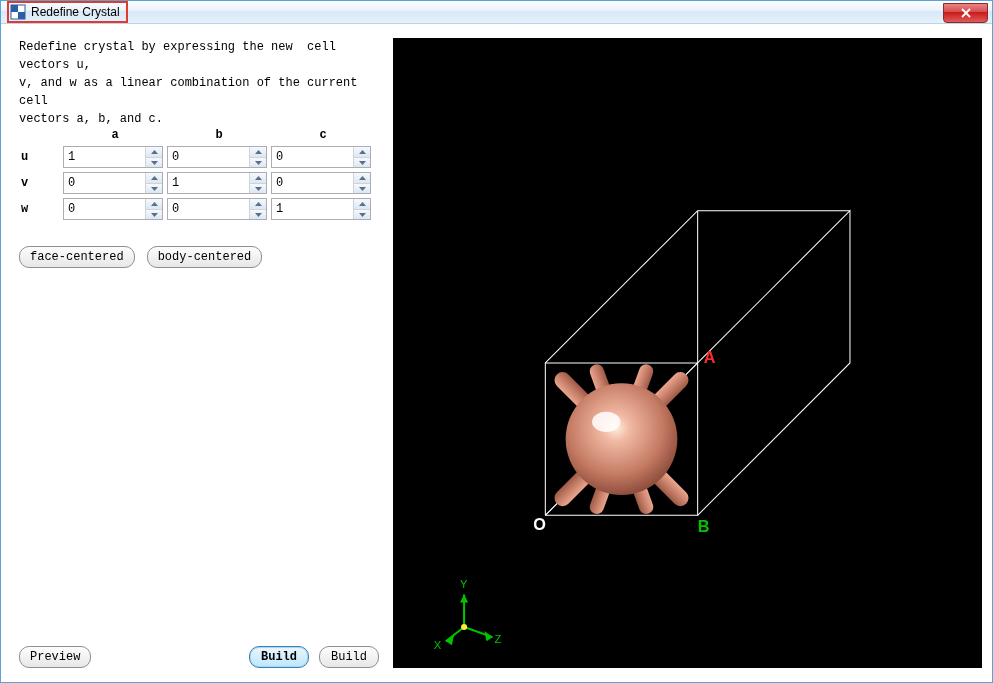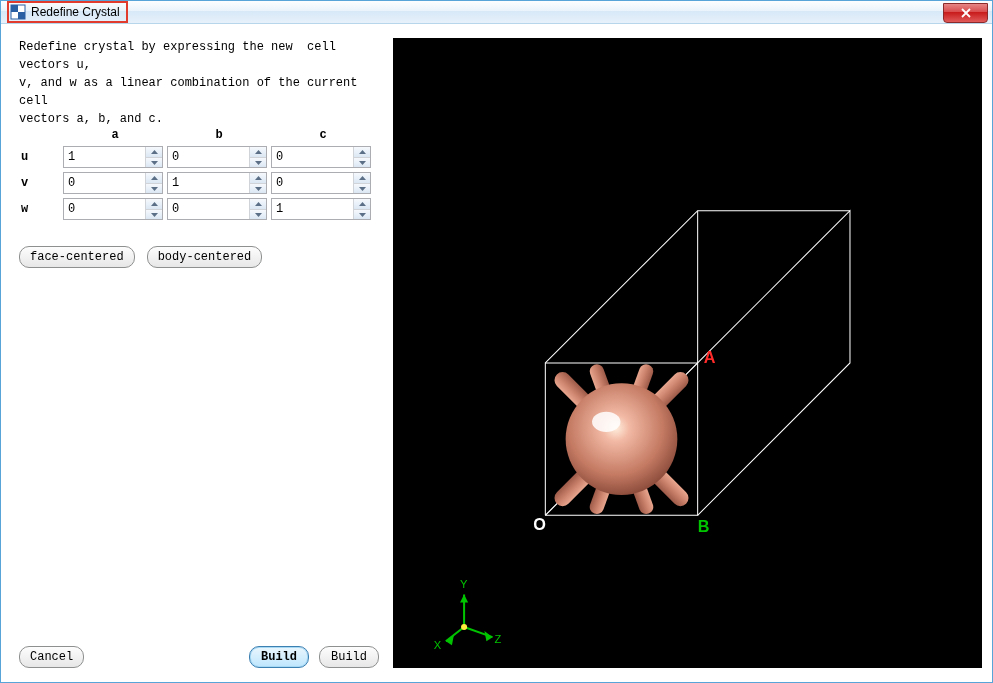--- a/index.html
+++ b/index.html
@@ -307,21 +307,21 @@
           </div>
         </div>
       </div>
 
       <div class="preset-row">
         <div class="btn">face-centered</div>
         <div class="btn">body-centered</div>
       </div>
 
       <div class="bottom-row">
-        <div class="btn">Cancel</div>
+        <div class="btn">Preview</div>
         <div class="spacer"></div>
         <div class="btn primary">Build</div>
         <div class="btn">Build</div>
       </div>
 
     </div>
 
     <div class="viewport">
       <svg viewBox="0 0 580 620">
         <defs>

